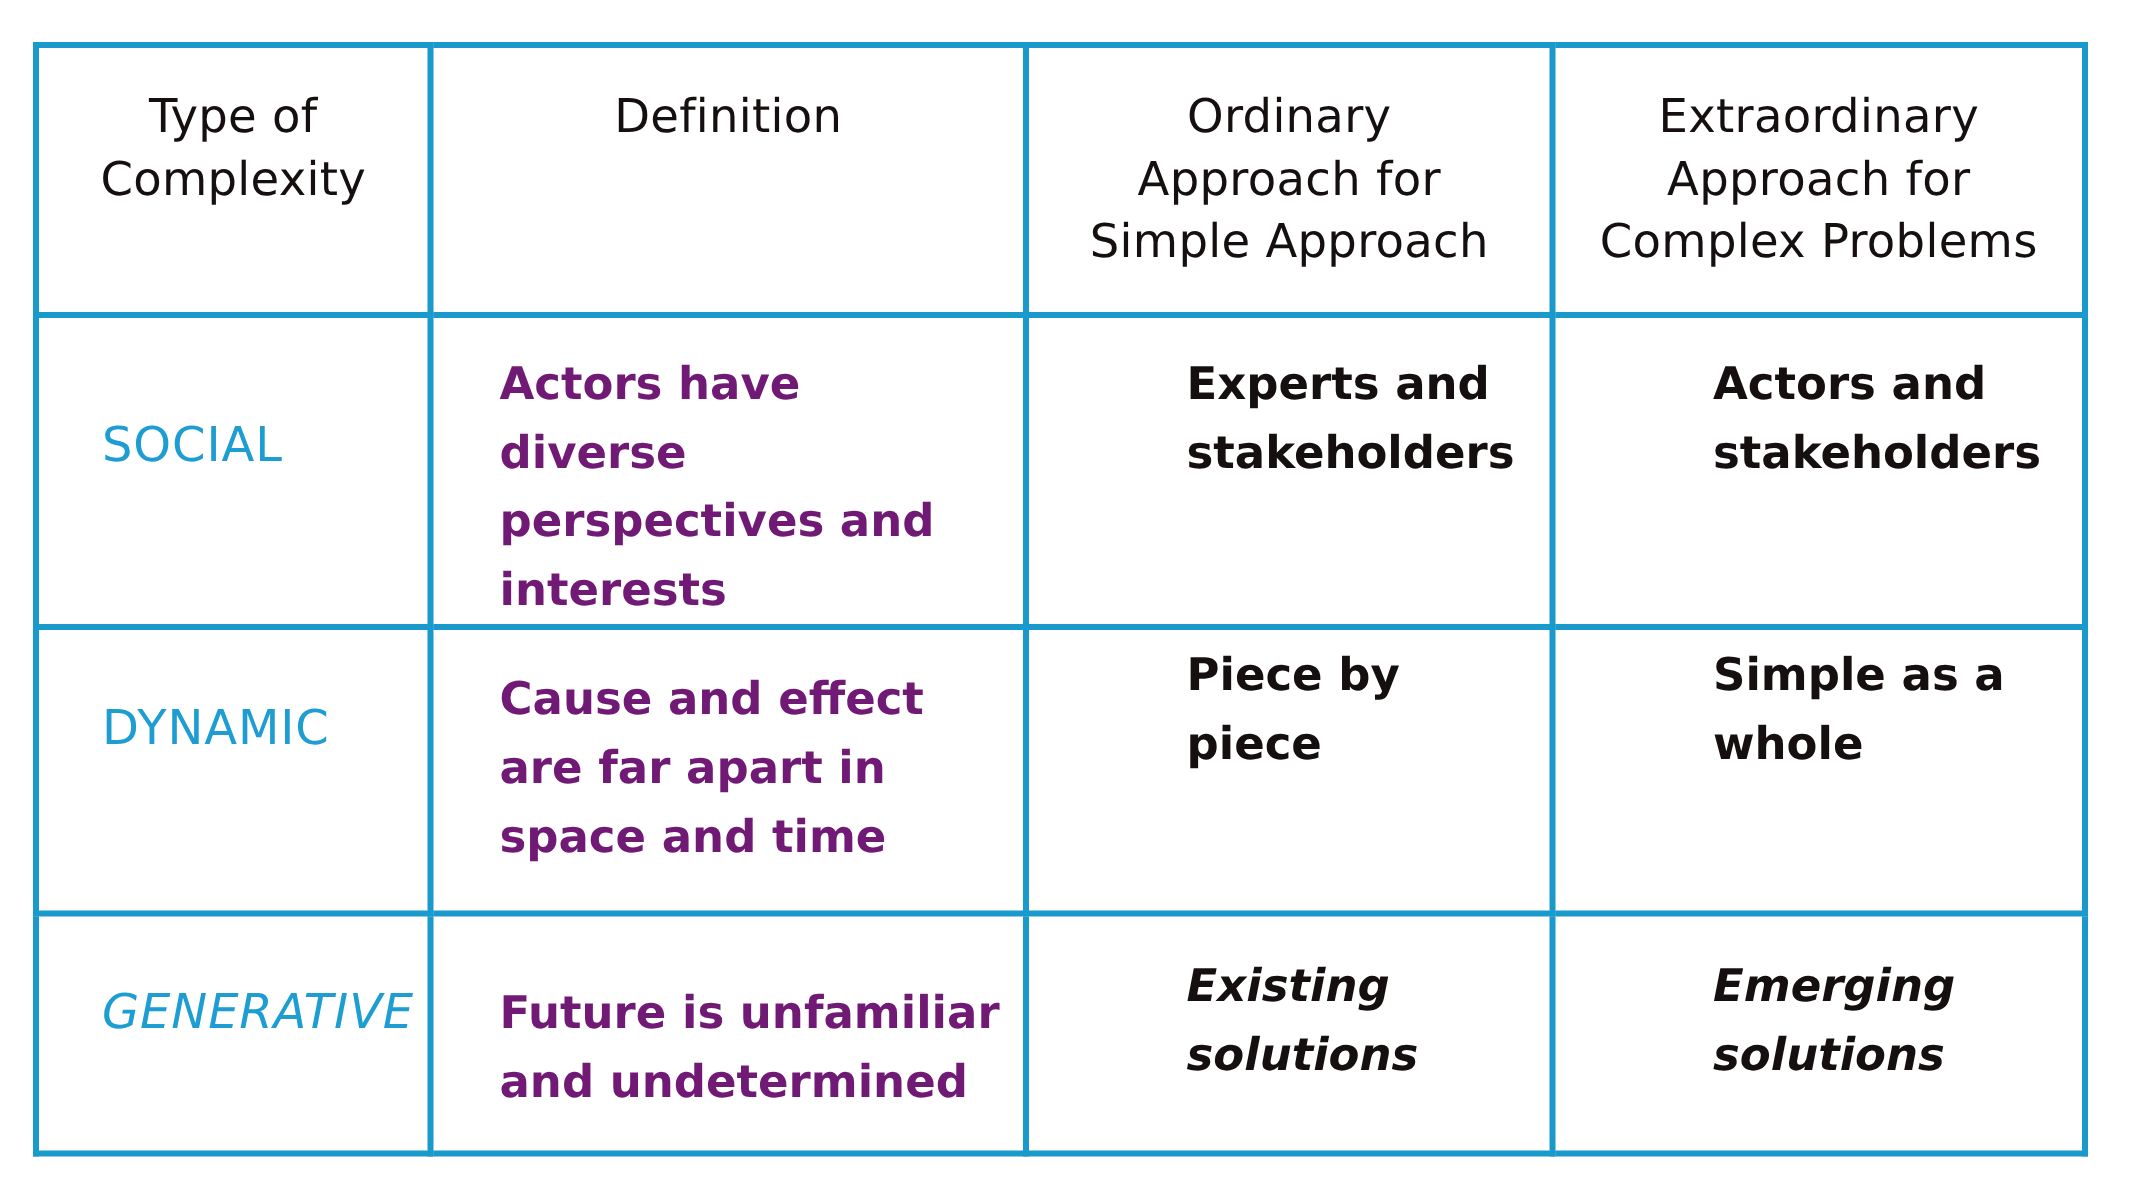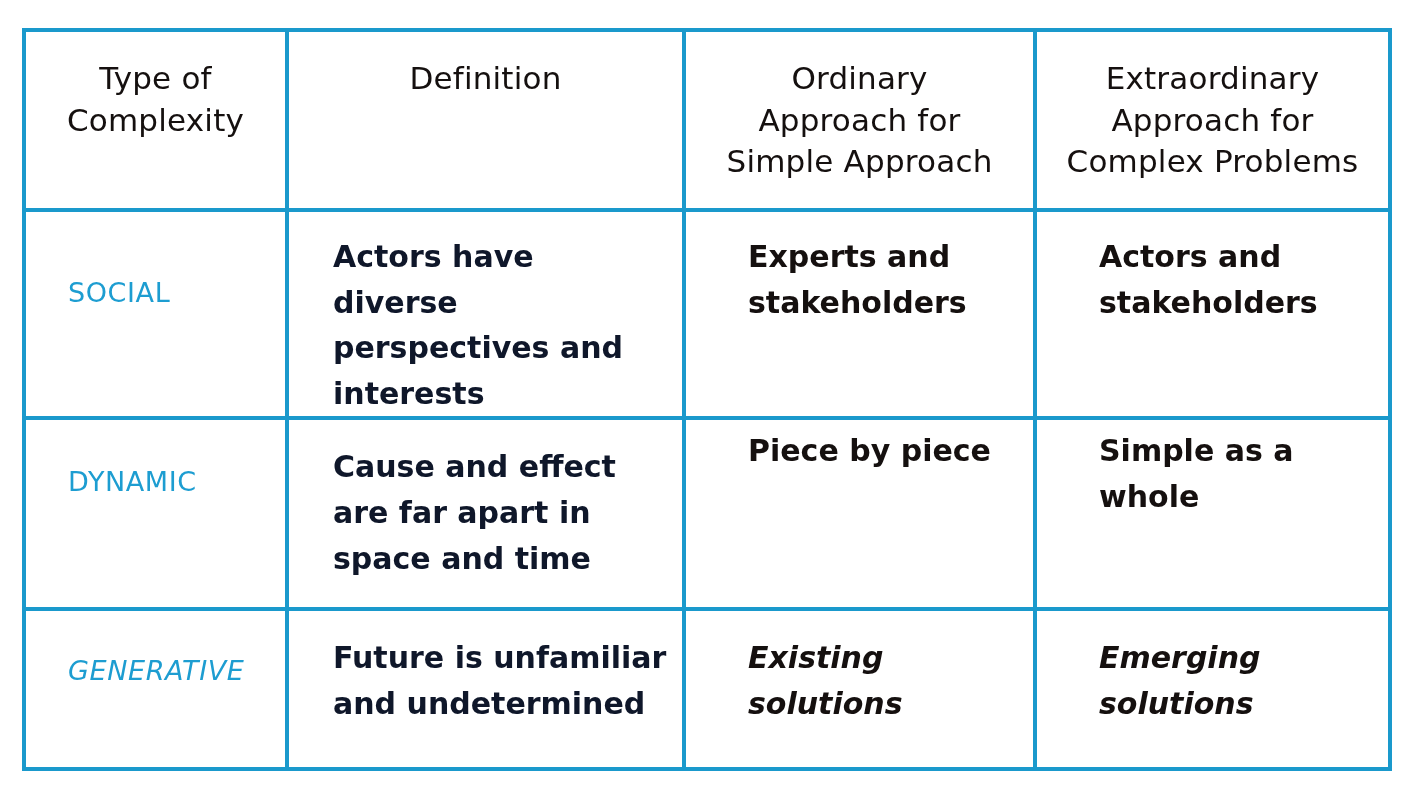--- a/index.html
+++ b/index.html
@@ -65,54 +65,55 @@
   .row-social td   { height: 186px; }
   .row-dynamic td  { height: 187px; }
   .row-generative td { height: 156px; }
 
   
   .type-label {
     display: block;
     color: #1d9dd1;
     font-family: "DejaVu Sans", sans-serif;
     font-weight: 400;
-    font-size: 27px;
+    font-size: 32px;
     letter-spacing: 0.6px;
     padding-left: 42px;
     padding-right: 8px;
     white-space: nowrap;
   }
   .row-social .type-label     { padding-top: 65px; }
   .row-dynamic .type-label    { padding-top: 46px; }
   .row-generative .type-label { padding-top: 44px; font-style: italic; }
 
   
   .def-text {
     display: block;
     font-family: "DejaVu Sans", sans-serif;
     font-weight: 700;
     font-size: 30px;
     line-height: 1.52;
-    color: #0f172a;
+    color: #701a75;
     padding-left: 44px;
     padding-right: 14px;
   }
   .row-social .def-text     { padding-top: 22px; }
   .row-dynamic .def-text    { padding-top: 24px; }
-  .row-generative .def-text { padding-top: 24px; }
+  .row-generative .def-text { padding-top: 24px; margin-top: 18px; }
 
   
   .approach-text {
     display: block;
     font-family: "DejaVu Sans", sans-serif;
     font-weight: 700;
     font-size: 30px;
     line-height: 1.52;
     color: #15100f;
     padding-right: 10px;
+    margin-left: 43px;
   }
   .col-ordinary   .approach-text { padding-left: 62px; }
   .col-extra      .approach-text { padding-left: 62px; }
 
   .row-social .approach-text     { padding-top: 22px; }
   .row-dynamic .approach-text    { padding-top: 8px; }
   .row-generative .approach-text { padding-top: 24px; font-style: italic; }
 
   .nowrap-line { display: block; }
 </style>

